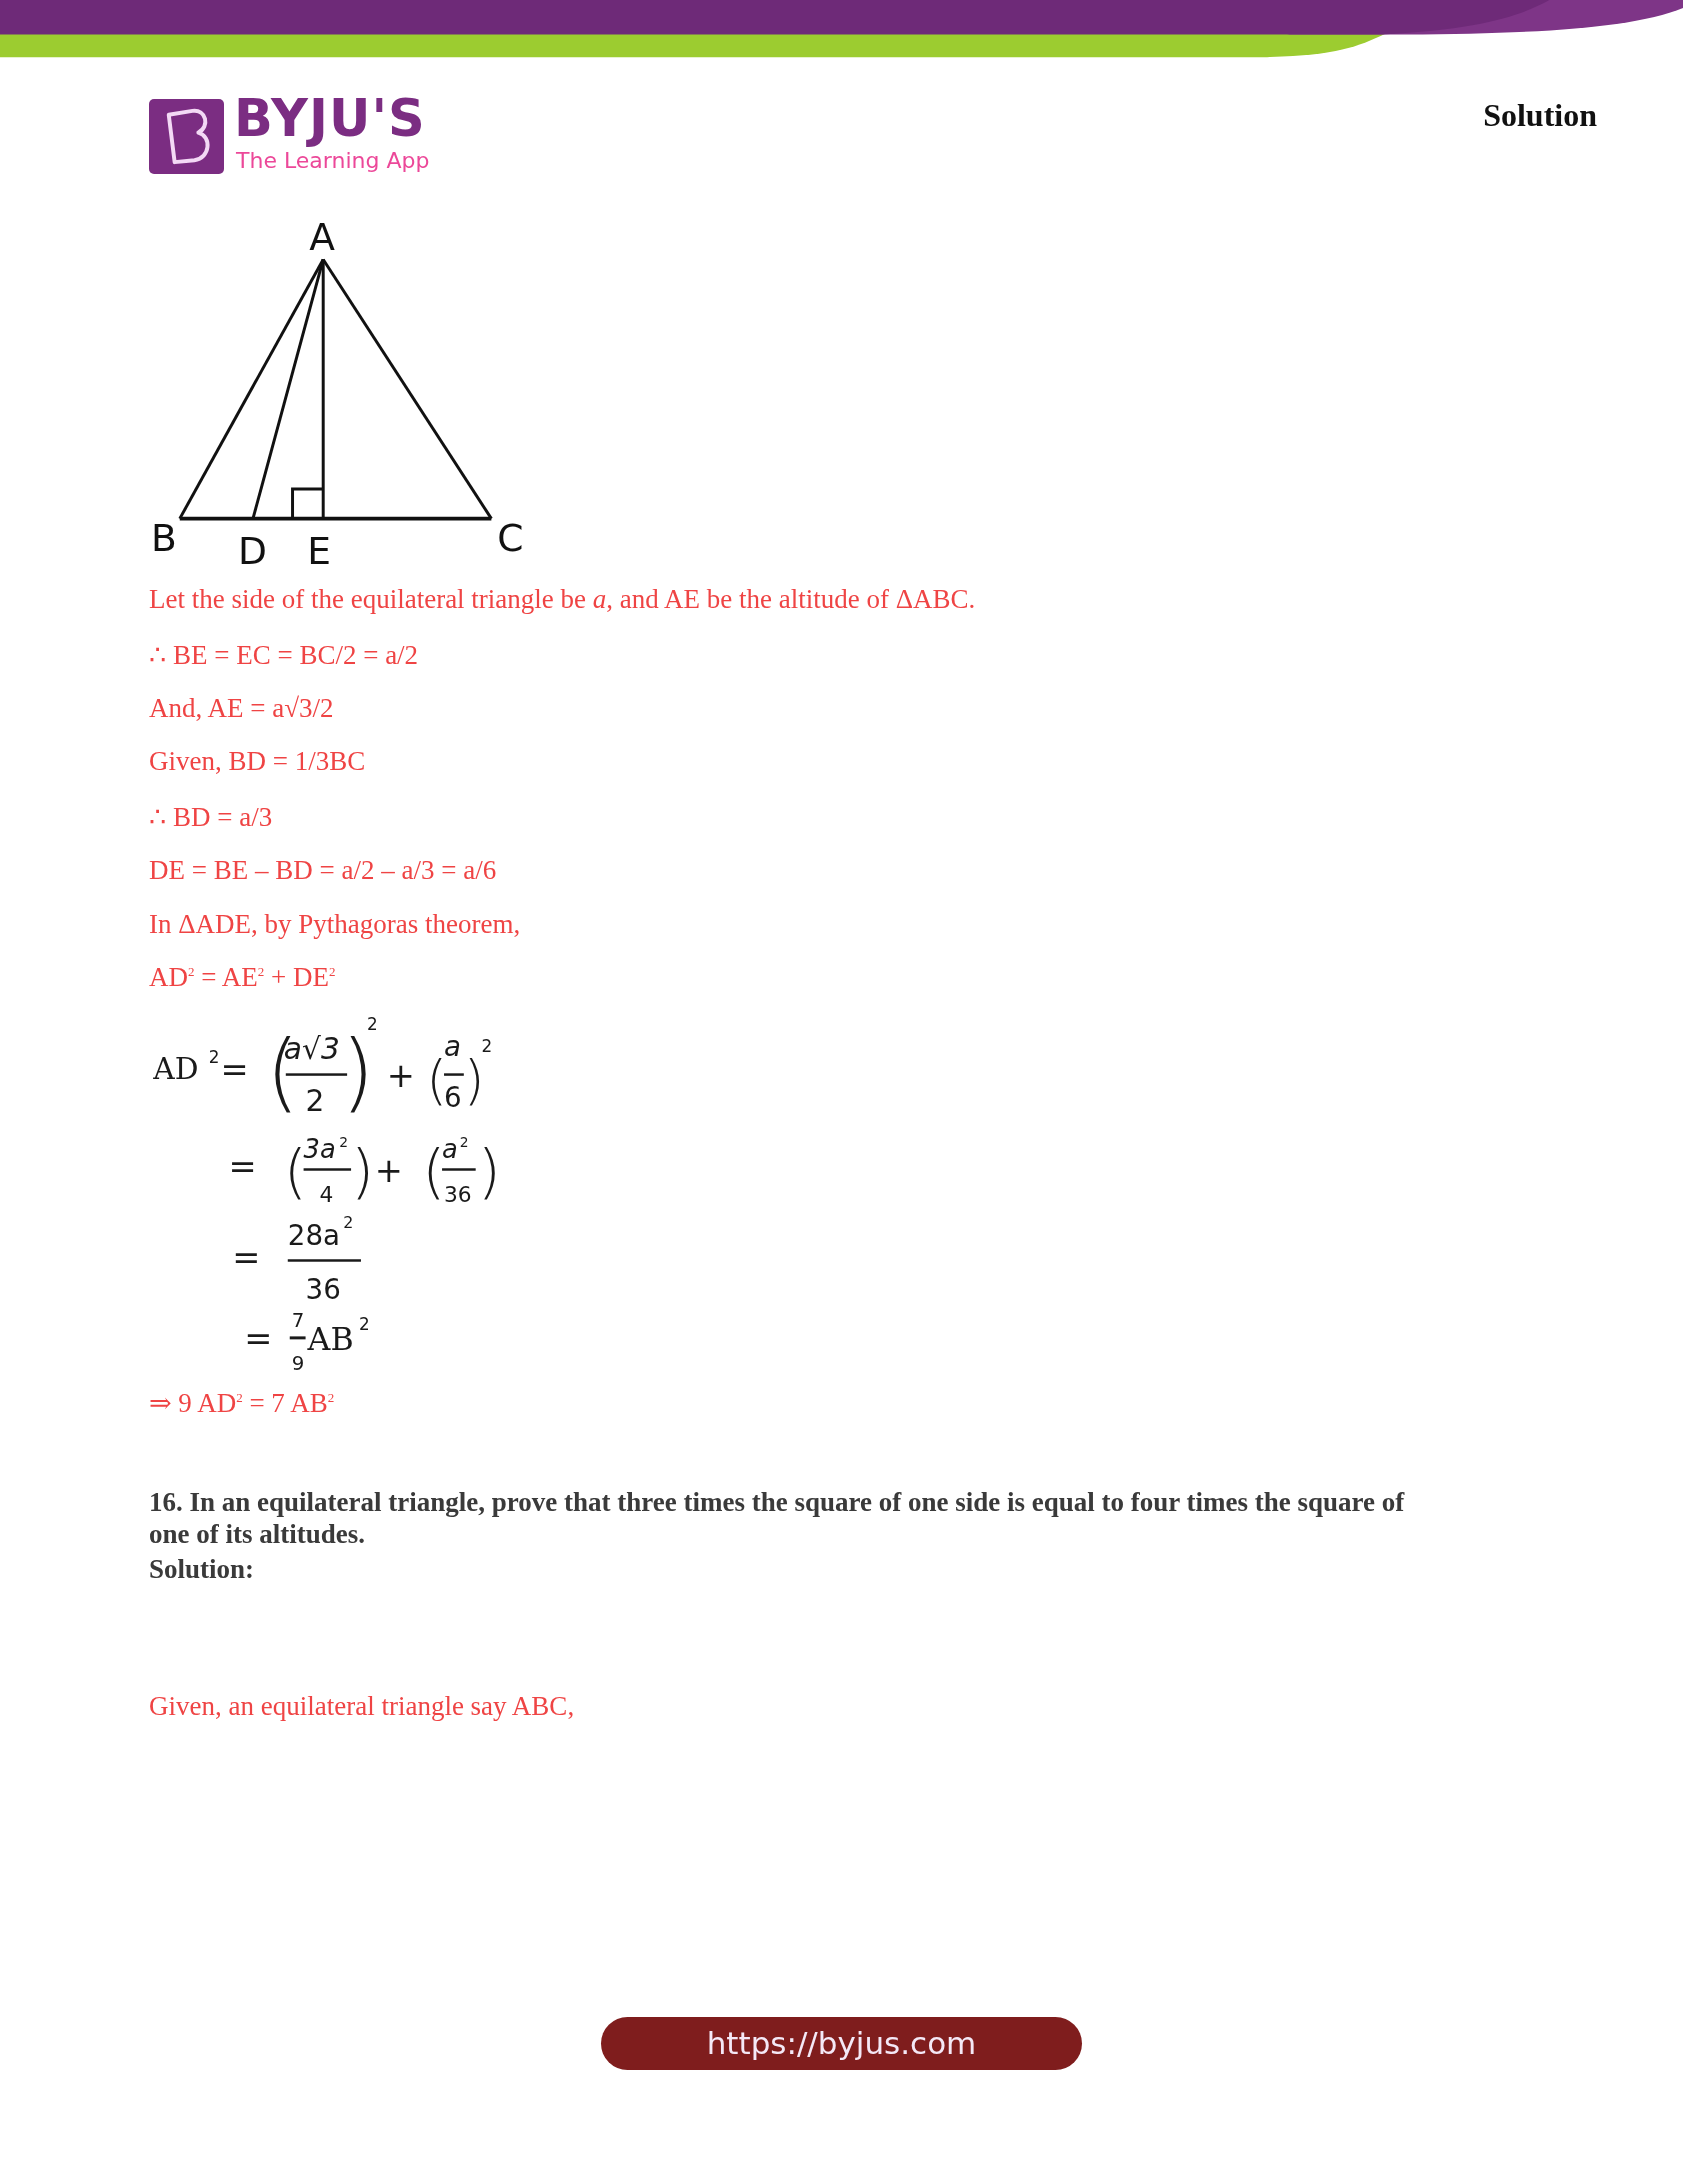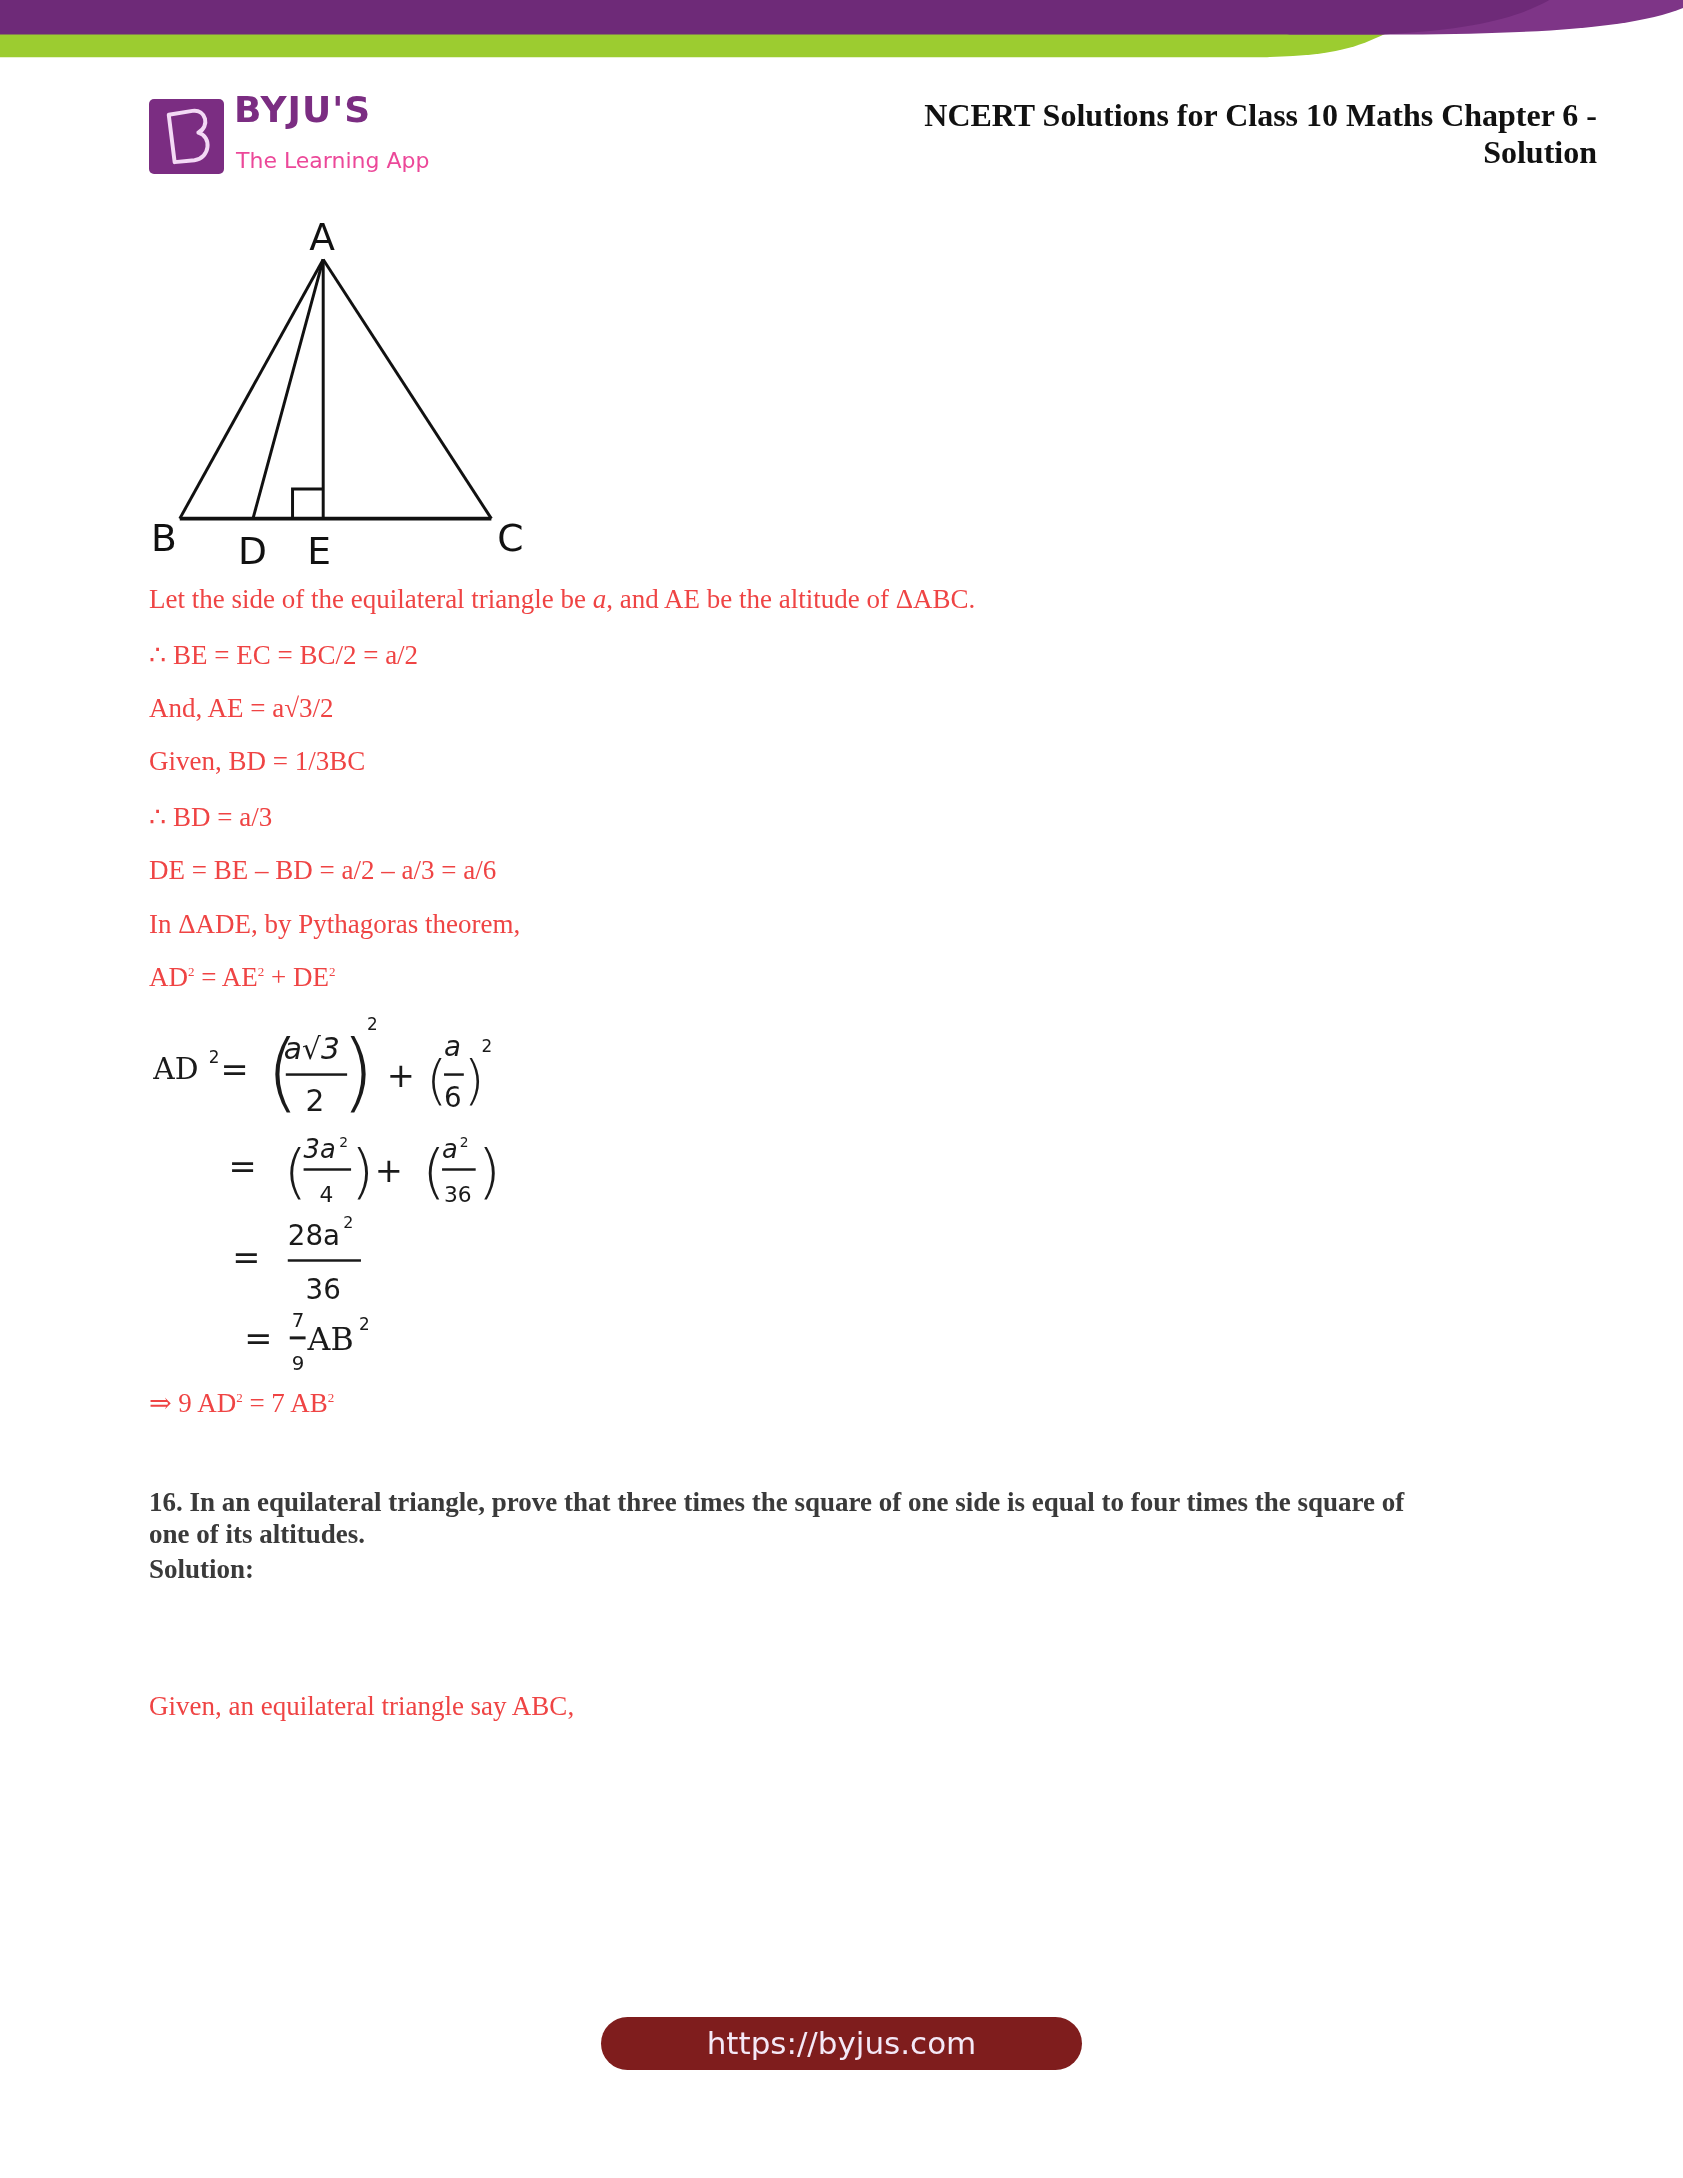--- a/index.html
+++ b/index.html
@@ -2,21 +2,21 @@
 <html><head>
 <meta charset="utf-8">
 <style>
   html, body { margin:0; padding:0; background:#ffffff; }
   body { width:1683px; height:2178px; position:relative; overflow:hidden;
          font-family:"Liberation Serif", "DejaVu Serif", serif; color:#3a3a3a; }
   #header-band { position:absolute; left:0; top:0; width:1683px; height:69px; }
   .logo { position:absolute; left:149px; top:95px; width:287px; height:83px; }
   .logo-box { position:absolute; left:0; top:4px; width:75px; height:75px; background:#7b2d82; border-radius:5px; }
   .logo-name { position:absolute; left:85px; top:-6px; font-family:"DejaVu Sans", sans-serif; font-weight:bold;
-               font-size:36px; color:#7b2d82; letter-spacing:1px; }
+               font-size:51px; color:#7b2d82; letter-spacing:1px; }
   .logo-tag { position:absolute; left:87px; top:53px; font-family:"DejaVu Sans", sans-serif; font-size:22px; color:#ec4899; }
   .doc-title { position:absolute; right:86px; top:97px; width:891px; text-align:right; font-weight:bold;
                font-size:32px; line-height:37px; color:#111; }
   .figure { position:absolute; left:149px; top:210px; width:386px; height:366px; }
   .para { position:absolute; left:149px; font-size:27px; color:#ef4444; white-space:nowrap; }
   .para sup { font-size:13px; vertical-align:10px; }
   .math { position:absolute; left:149px; top:1012px; width:416px; height:360px;
           font-family:"DejaVu Sans", sans-serif; color:#1a1a1a; }
   .q { position:absolute; left:149px; font-weight:bold; font-size:27px; color:#3a3a3a; line-height:32px; }
   .footer-pill { position:absolute; left:601px; top:2017px; width:481px; height:53px; border-radius:27px;
@@ -36,21 +36,20 @@
   <div class="logo-box">
     <svg width="75" height="75" viewBox="0 0 76 76">
       <path d="M20 16 L44 12 C58 10 62 28 50 34 C64 38 62 60 46 62 L26 64 Z" fill="none" stroke="#f3d9f5" stroke-width="4" stroke-linejoin="round"></path>
     </svg>
   </div>
   <div class="logo-name">BYJU'S</div>
   <div class="logo-tag">The Learning App</div>
 </div>
 
 <div class="doc-title">
-  <div>NCERT Solutions for Class 10 Maths Chapter 6 -</div>
   <div>Solution</div>
 </div>
 
 <svg class="figure" viewBox="0 0 390 370">
   <g stroke="#111" stroke-width="3" fill="none">
     <line x1="176" y1="50" x2="31" y2="312"></line>
     <line x1="176" y1="50" x2="346" y2="312"></line>
     <line x1="176" y1="50" x2="105" y2="312"></line>
     <line x1="176" y1="50" x2="176" y2="312"></line>
     <line x1="31" y1="312" x2="346" y2="312" stroke-width="4"></line>

